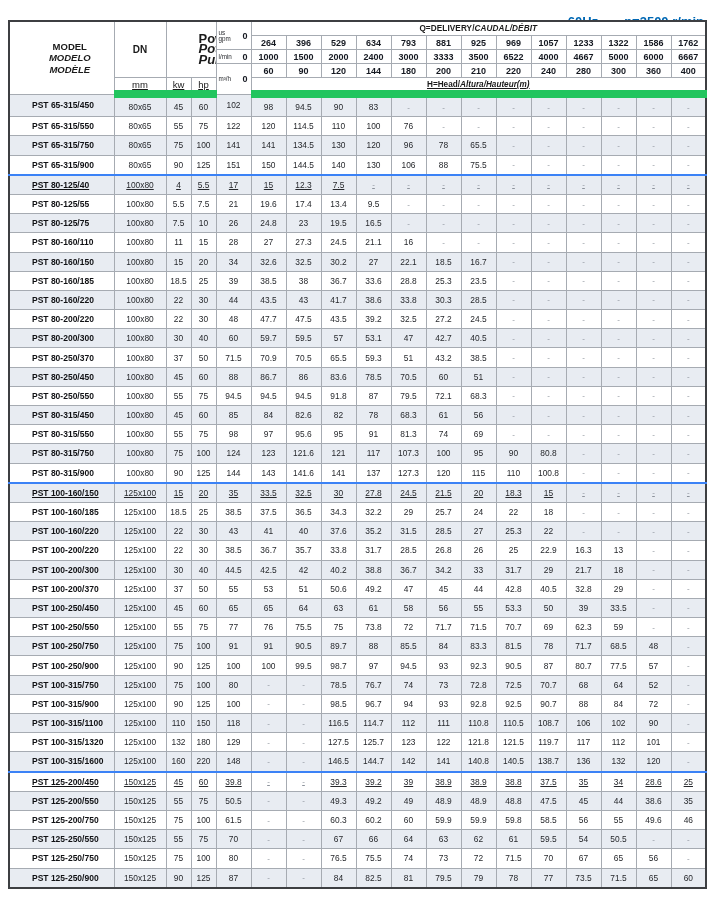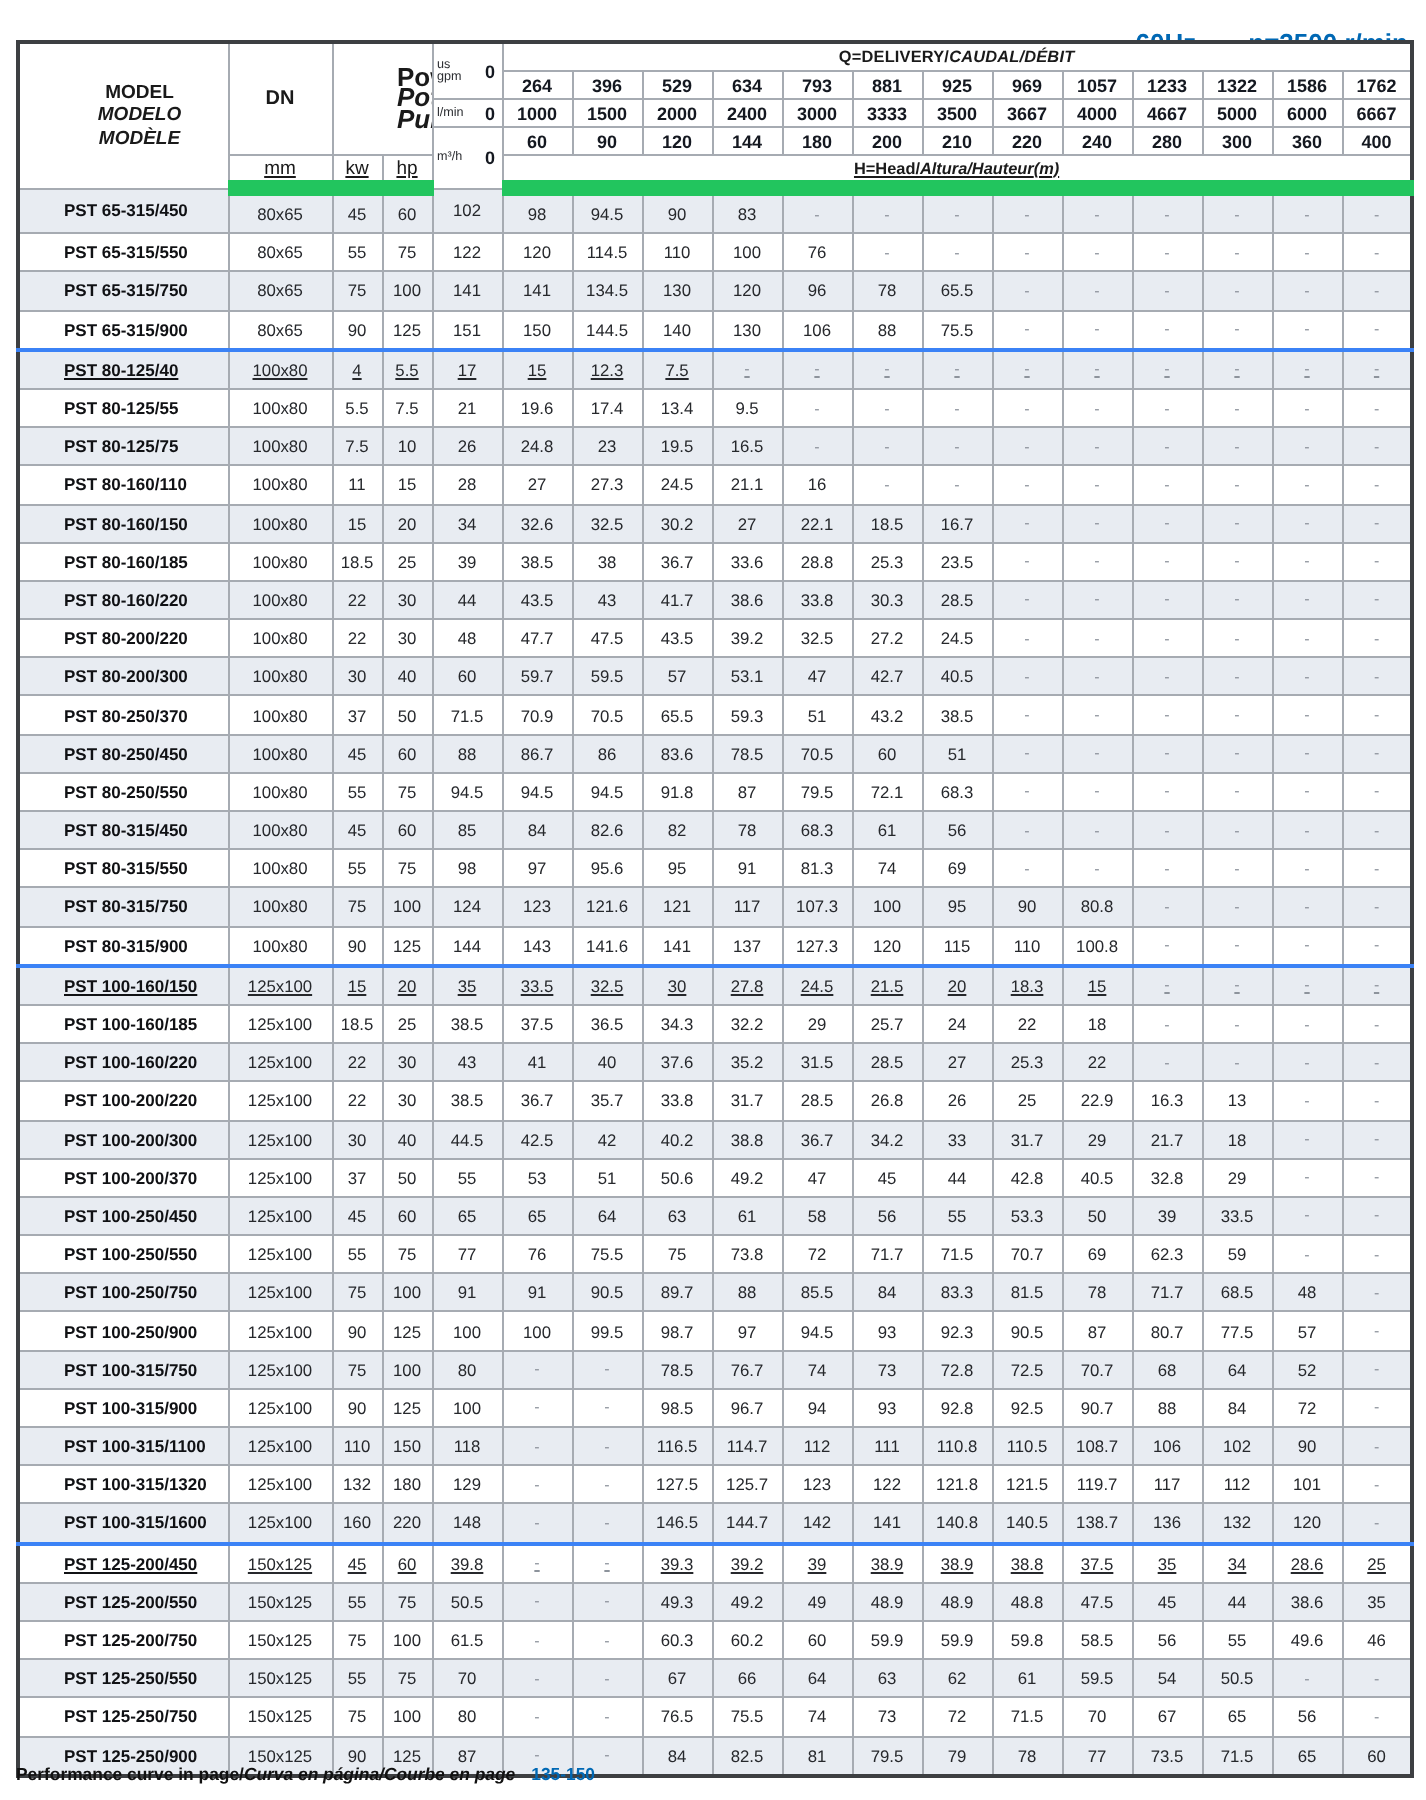--- a/index.html
+++ b/index.html
@@ -127,21 +127,21 @@
             <span class="fzero">0</span>
           </span>
       </th>
     <th class="flow-num">1000</th>
         <th class="flow-num">1500</th>
         <th class="flow-num">2000</th>
         <th class="flow-num">2400</th>
         <th class="flow-num">3000</th>
         <th class="flow-num">3333</th>
         <th class="flow-num">3500</th>
-        <th class="flow-num">3667</th>
+        <th class="flow-num">6522</th>
         <th class="flow-num">4000</th>
         <th class="flow-num">4667</th>
         <th class="flow-num">5000</th>
         <th class="flow-num">6000</th>
         <th class="flow-num">6667</th>
       </tr>
     <tr class="hflow" id="flow-row-m3h">
       <th class="flow-unit" rowspan="2">
         <span class="inner">
             <span class="funit">m³/h</span>
@@ -989,16 +989,13 @@
         <td class="c-head">77</td>
         <td class="c-head">73.5</td>
         <td class="c-head">71.5</td>
         <td class="c-head">65</td>
         <td class="c-head">60</td>
       </tr>
     </tbody>
 </table>
 
 <div class="footer">
-  <div class="seg">
-    <span>Performance curve in page/</span><span class="intl">Curva en página/Courbe en page</span><span class="pageref">135-150</span>
-  </div>
 </div>
 
 </body></html>

